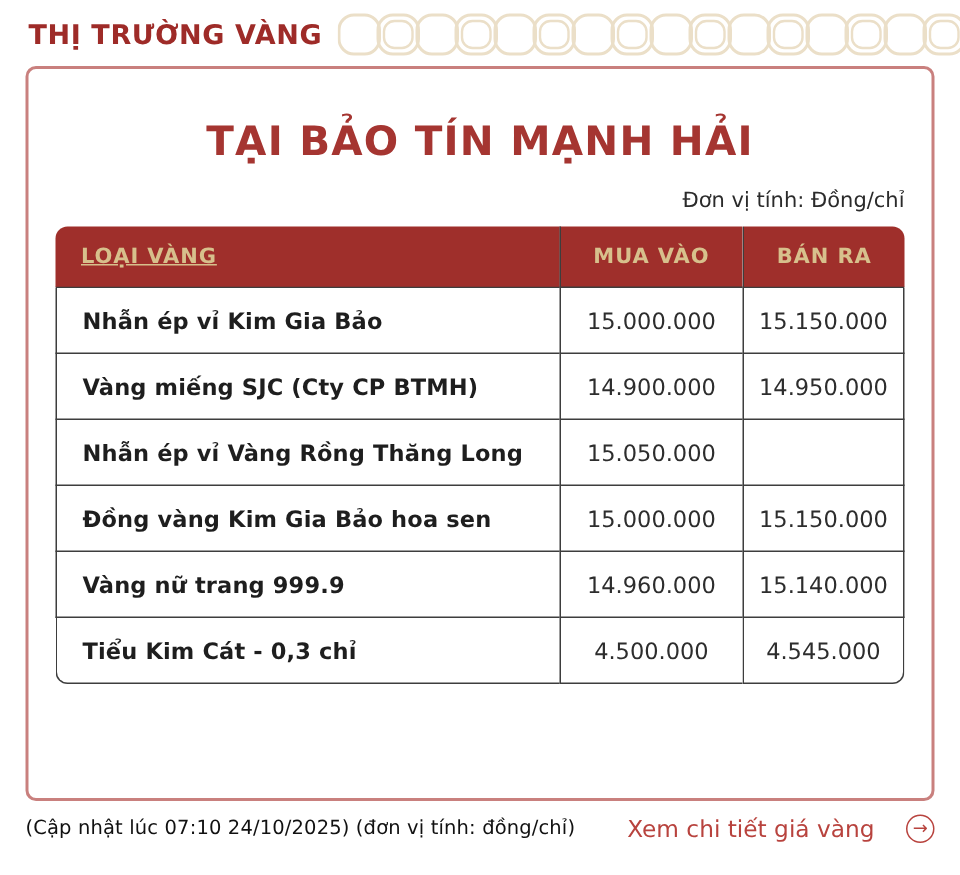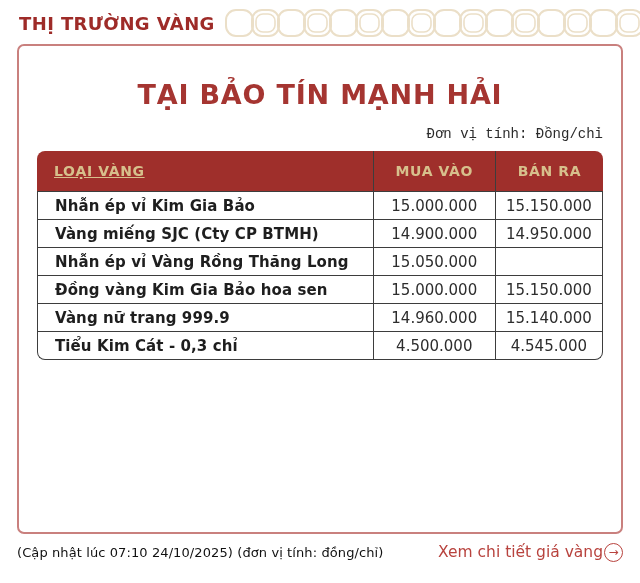--- a/index.html
+++ b/index.html
@@ -42,21 +42,20 @@
   .card-title {
     text-align: center;
     color: #a53531; font-size: 27px; font-weight: 700;
     letter-spacing: 0.8px;
     margin-top: 13px;
   }
   .unit-note {
     text-align: right;
     color: #2b2b2b; font-size: 14px; font-weight: 500;
     margin-top: 16px;
-    font-family: Liberation Mono, monospace;
   }
 
   
   table.price-table {
     width: 100%;
     border-collapse: separate; border-spacing: 0;
     table-layout: fixed;
     margin-top: 9px;
   }
   col.c-type { width: 59.3%; }
@@ -75,21 +74,21 @@
   }
   .price-table th:first-child {
     text-align: left; padding-left: 17px;
     border-top-left-radius: 8px;
     text-decoration: underline;
   }
   .price-table th:last-child { border-top-right-radius: 8px; }
   .price-table th + th { border-left: 1px solid #3d3d3d; }
 
   .price-table td {
-    height: 28px;
+    height: 44px;
     vertical-align: middle;
     font-size: 15px;
     border-bottom: 1px solid #3d3d3d;
     border-left: 1px solid #3d3d3d;
     background: #ffffff;
   }
   .price-table td:last-child { border-right: 1px solid #3d3d3d; }
   .price-table td.type-cell {
     font-weight: 700; color: #1e1e1e;
     padding-left: 17px; text-align: left;
@@ -102,21 +101,21 @@
   .price-table tr:last-child td:last-child  { border-bottom-right-radius: 8px; }
 
   
   .footer-row {
     position: absolute;
     left: 17px; right: 17px; top: 543px;
     display: flex; justify-content: space-between; align-items: center;
   }
   .update-note { color: #111111; font-size: 13px; letter-spacing: 0.1px; }
   .detail-link {
-    display: inline-flex; gap: 1px;
+    display: inline-flex; align-items: center; gap: 21px;
     color: #b8433e; font-size: 15.5px; font-weight: 500;
     text-decoration: none; cursor: pointer; white-space: nowrap;
   }
   .arrow-circle {
     display: inline-flex; align-items: center; justify-content: center;
     width: 19px; height: 19px;
     border: 1.5px solid #b8433e; border-radius: 50%;
     font-size: 12px; line-height: 1; color: #b8433e;
     padding-bottom: 1px;
   }

